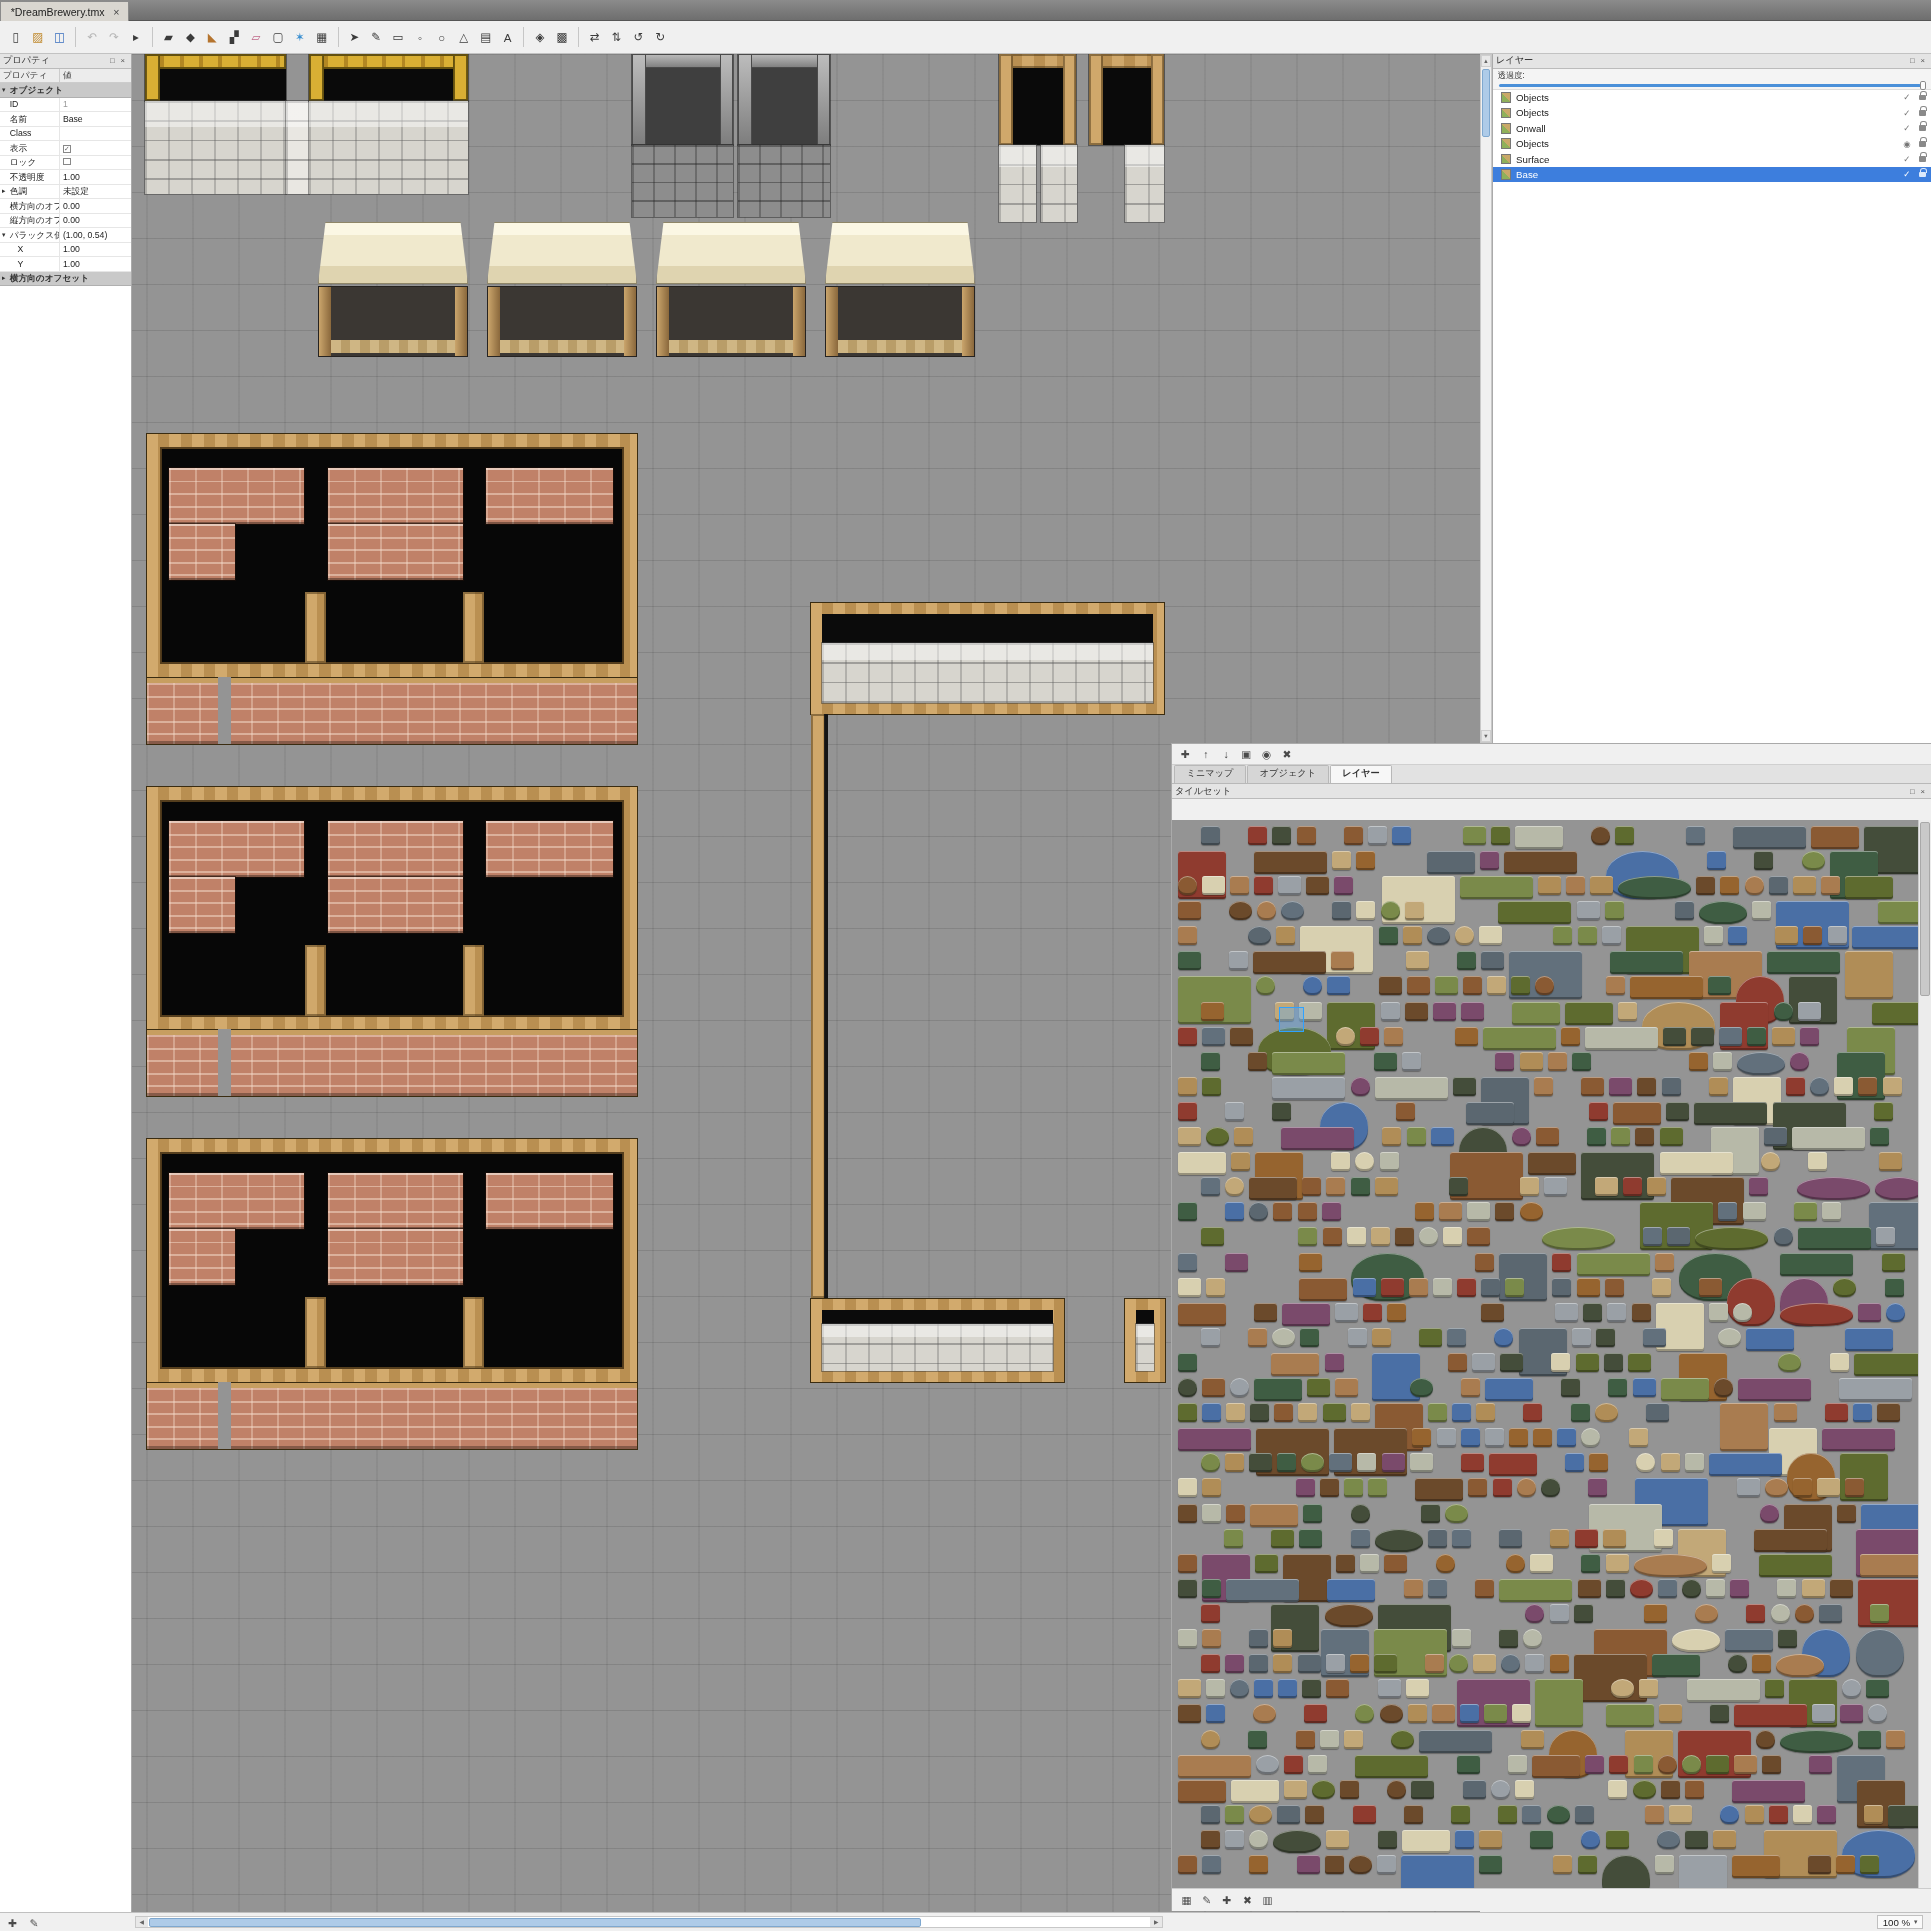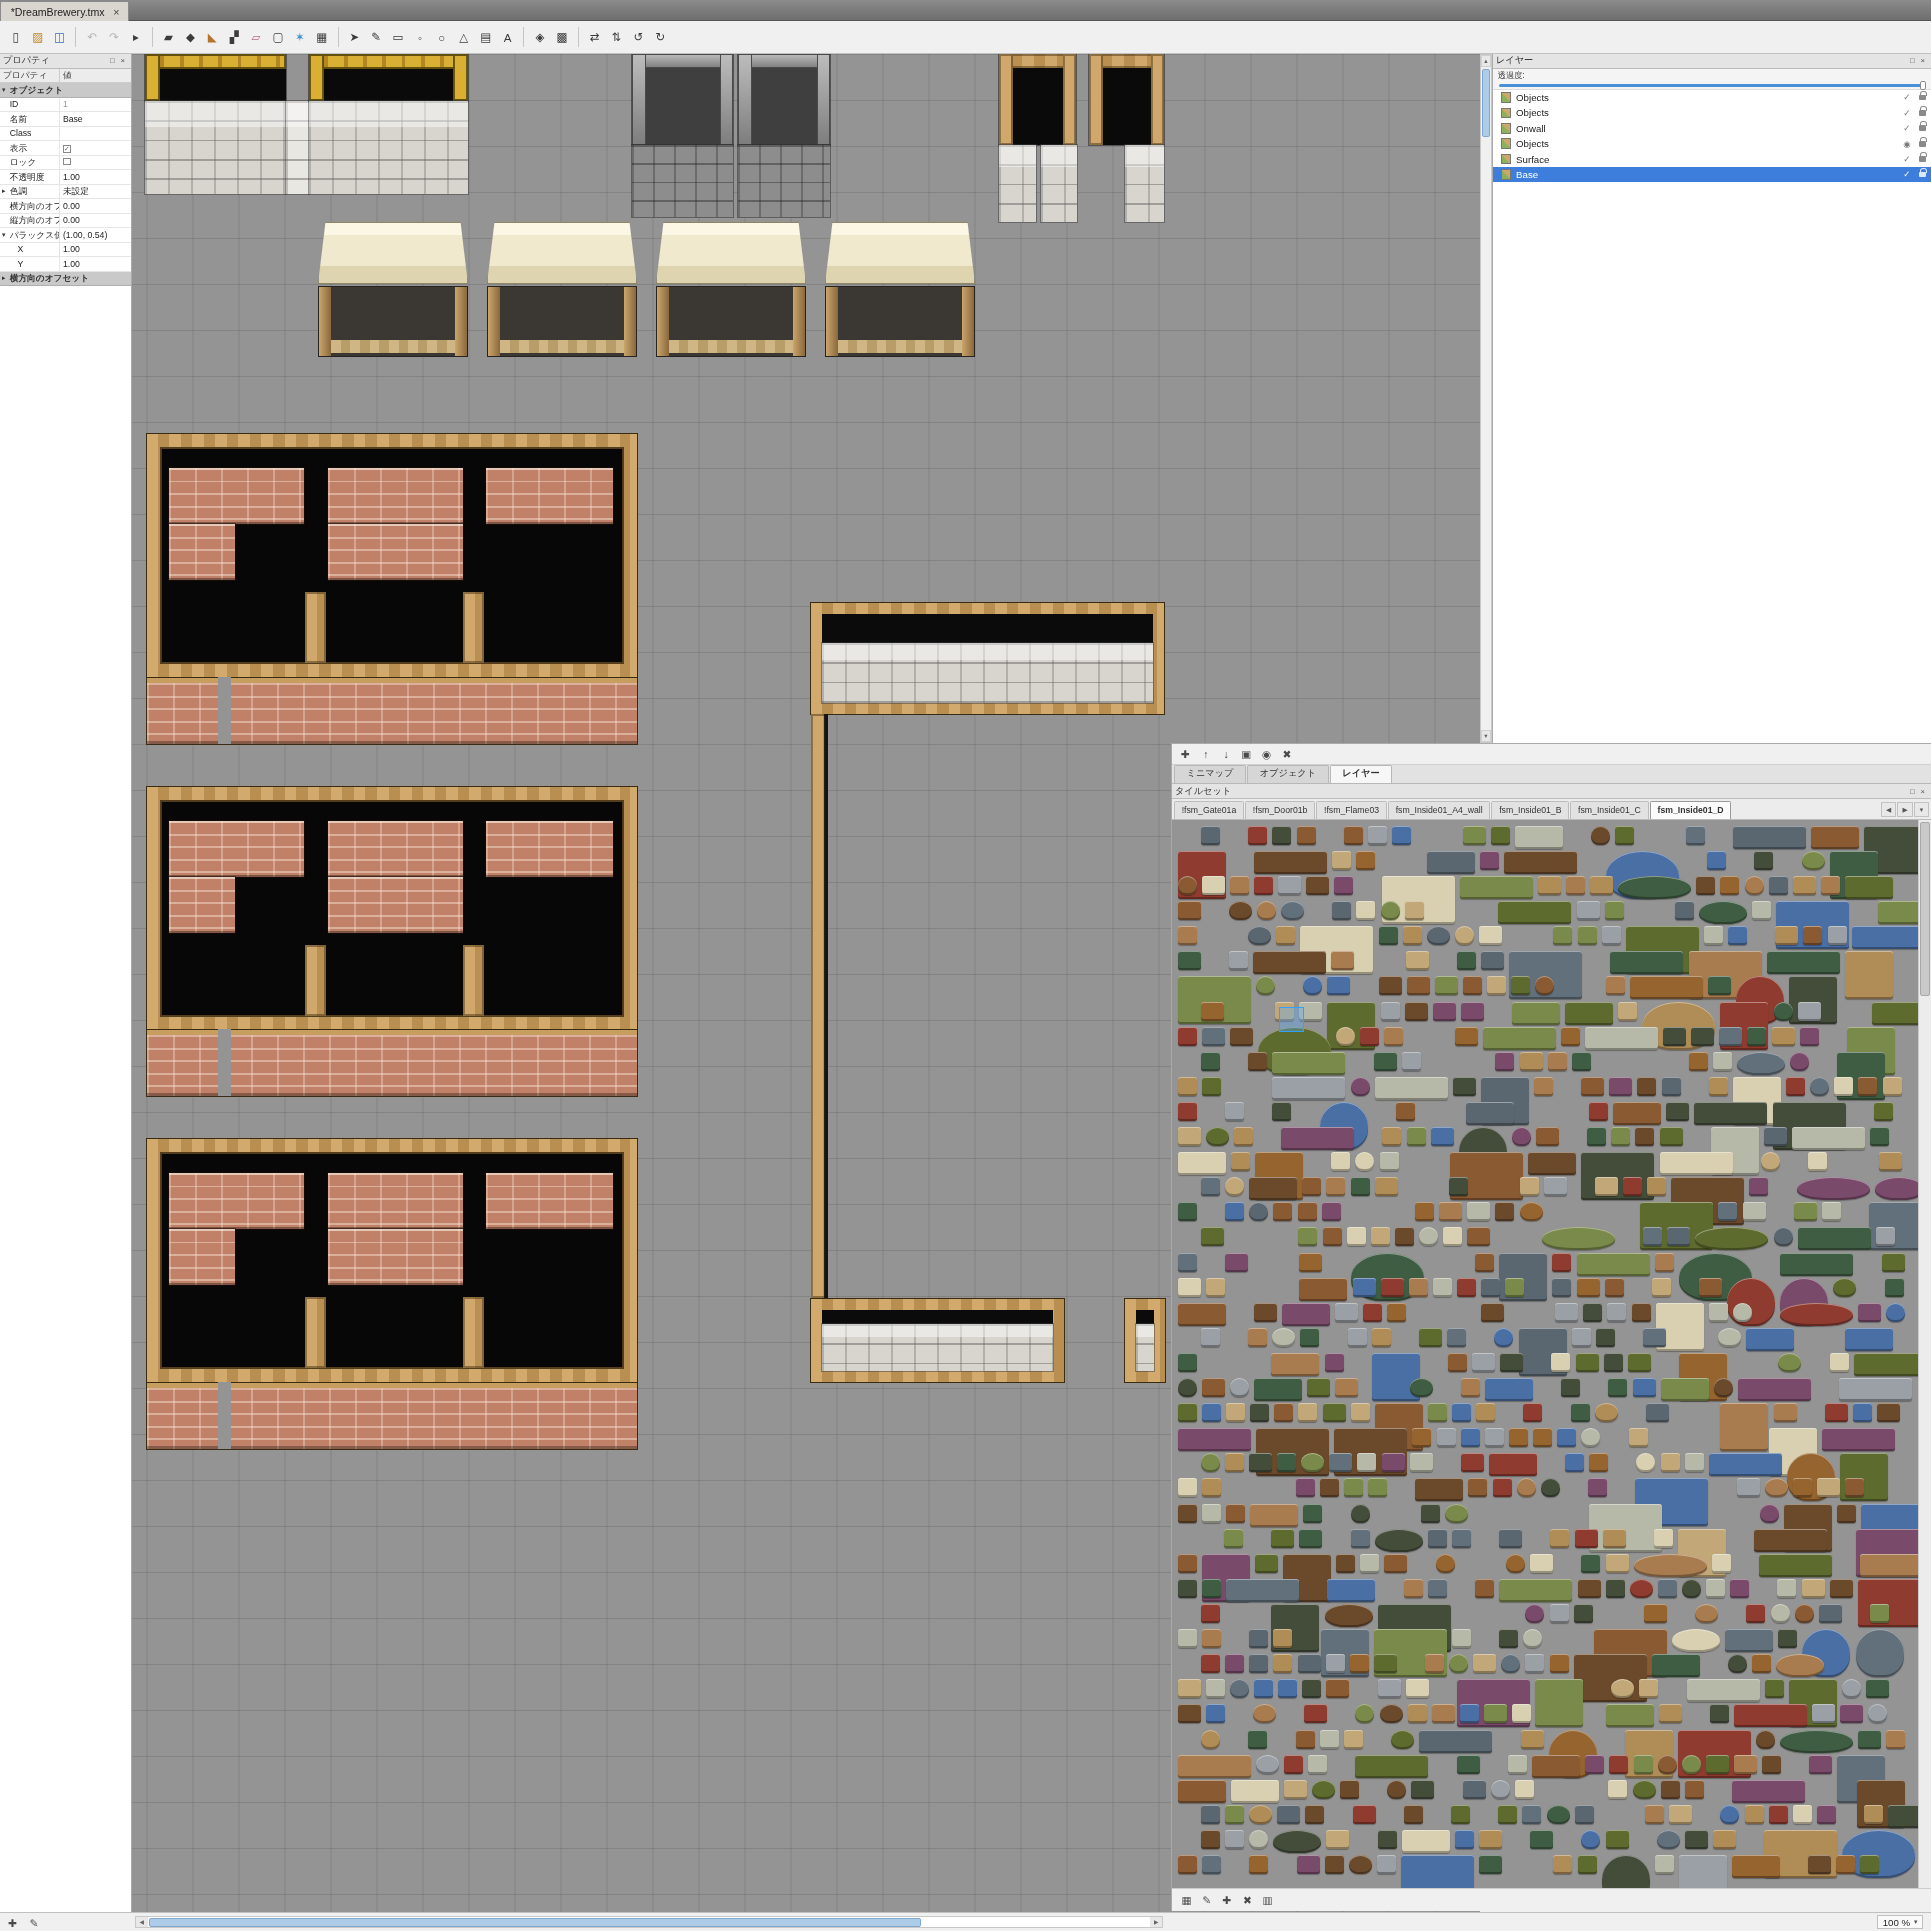--- a/index.html
+++ b/index.html
@@ -425,34 +425,20 @@
   <div id="docktabs">
       <div class="dtab">ミニマップ</div>
       <div class="dtab">オブジェクト</div>
       <div class="dtab active">レイヤー</div>
     </div>
   <div class="panel-head">
     <span class="ttl">タイルセット</span>
     <span class="ico">□</span>
     <span class="ico">×</span>
   </div>
-  <div id="tstabs">
-      <div class="tstab">!fsm_Gate01a</div>
-      <div class="tstab">!fsm_Door01b</div>
-      <div class="tstab">!fsm_Flame03</div>
-      <div class="tstab">fsm_Inside01_A4_wall</div>
-      <div class="tstab">fsm_Inside01_B</div>
-      <div class="tstab">fsm_Inside01_C</div>
-      <div class="tstab active">fsm_Inside01_D</div>
-      <div class="tstab-ctrl">
-        <span class="tsarrow">◀</span>
-        <span class="tsarrow">▶</span>
-        <span class="tsarrow">▾</span>
-      </div>
-    </div>
   <div id="tsgrid">
     <div id="tsel" style="left:107px;top:187px;width:25px;height:25px"></div>
   <div class="ts-tile" style="left: 29px; top: 5.8px; width: 19.3px; height: 19.3px; background-color: rgb(91, 103, 112);"></div>
       <div class="ts-tile" style="left: 76px; top: 5.8px; width: 19.3px; height: 19.3px; background-color: rgb(143, 59, 47);"></div>
       <div class="ts-tile" style="left: 100px; top: 5.8px; width: 19.3px; height: 19.3px; background-color: rgb(68, 77, 58);"></div>
       <div class="ts-tile" style="left: 125px; top: 5.8px; width: 19.3px; height: 19.3px; background-color: rgb(138, 90, 51);"></div>
       <div class="ts-tile" style="left: 172px; top: 5.8px; width: 19.3px; height: 19.3px; background-color: rgb(138, 90, 51);"></div>
       <div class="ts-tile" style="left: 196px; top: 5.8px; width: 19.3px; height: 19.3px; background-color: rgb(154, 160, 166);"></div>
       <div class="ts-tile" style="left: 220px; top: 5.8px; width: 19.3px; height: 19.3px; background-color: rgb(74, 111, 165);"></div>
       <div class="ts-tile" style="left: 291px; top: 5.8px; width: 23px; height: 19.3px; background-color: rgb(122, 138, 74);"></div>

